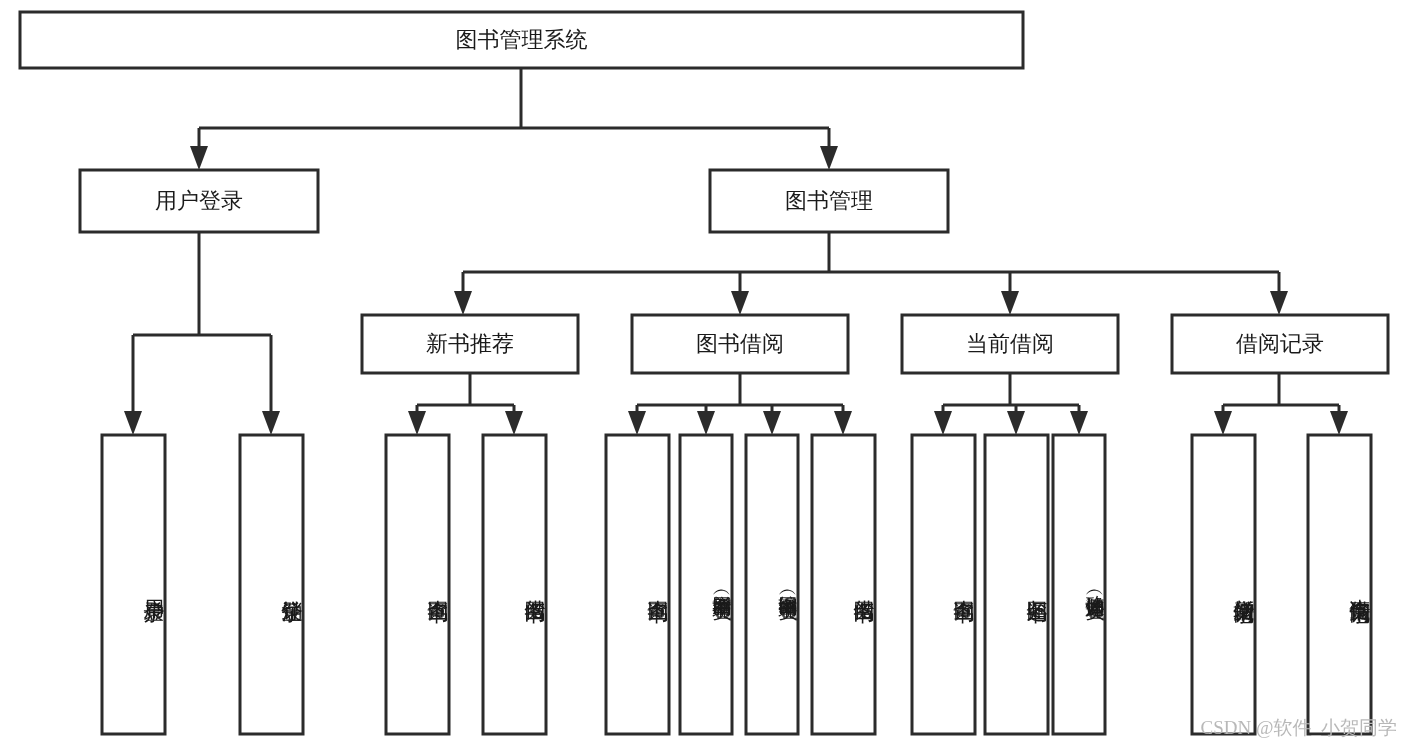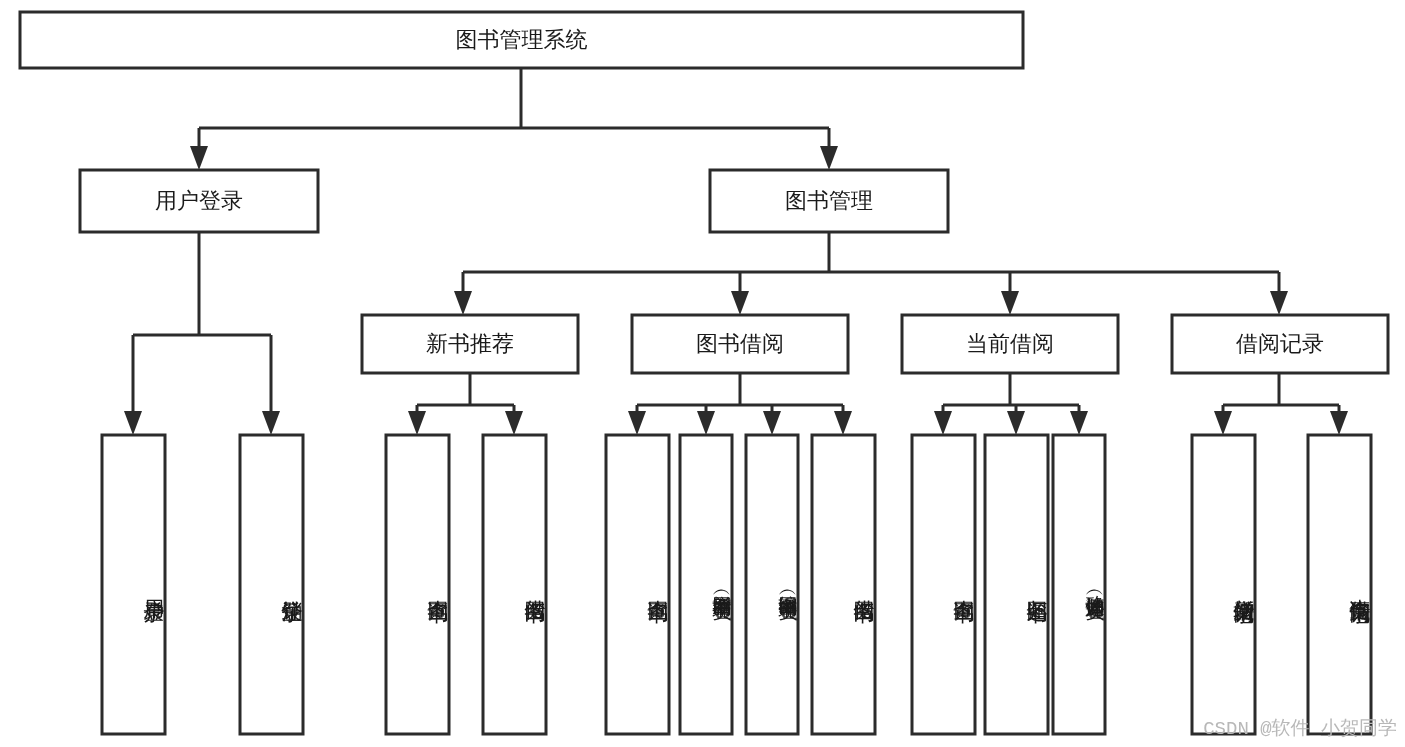--- a/index.html
+++ b/index.html
@@ -59,21 +59,21 @@
     white-space: nowrap;
     display: flex;
     align-items: flex-start;
     justify-content: center;
     pointer-events: none;
   }
   .watermark {
     position: absolute;
     right: 8px;
     bottom: 6px;
-    font-family: Liberation Mono, monospace;
+    font-family: Liberation Serif, serif;
     font-size: 19px;
     color: #b8b8b8;
     white-space: nowrap;
   }
 </style>
 </head>
 <body>
 
 <div id="stage">
 

